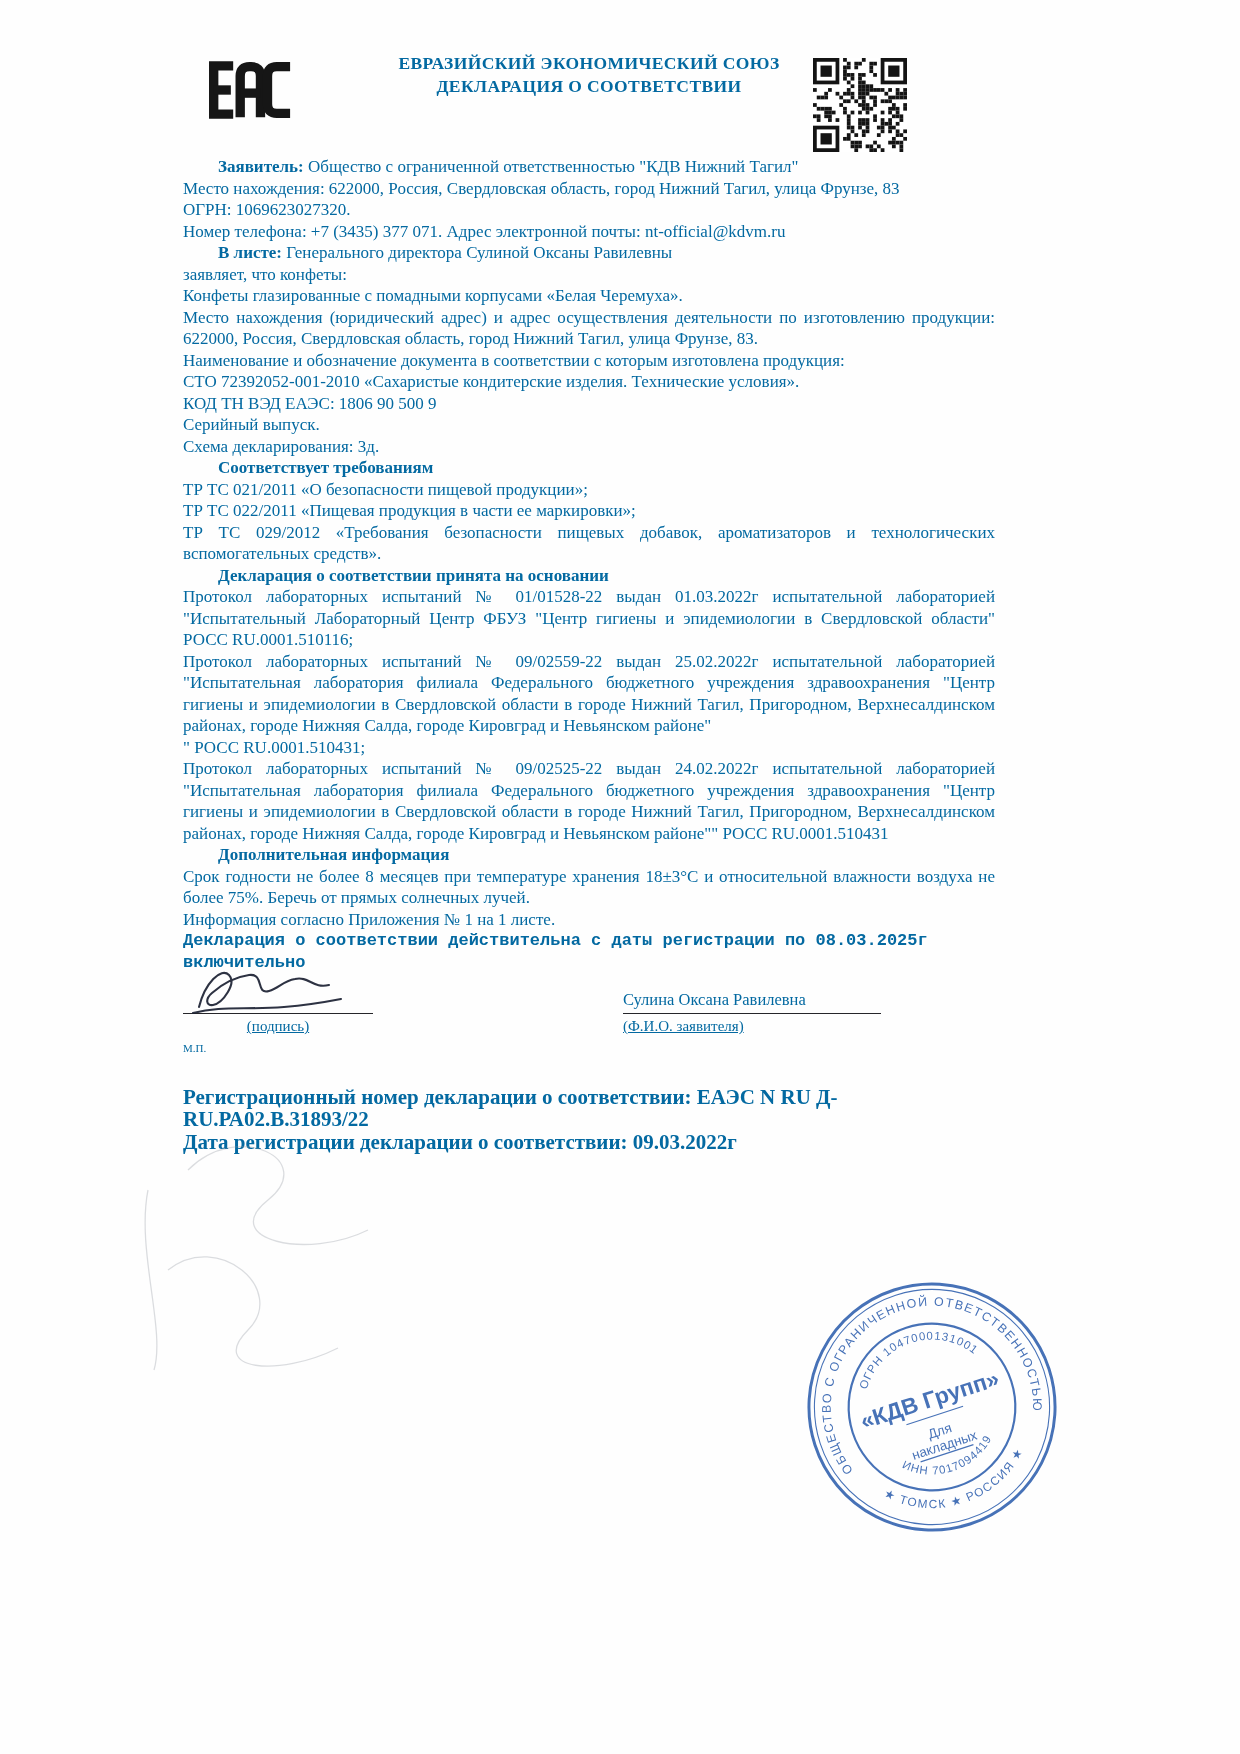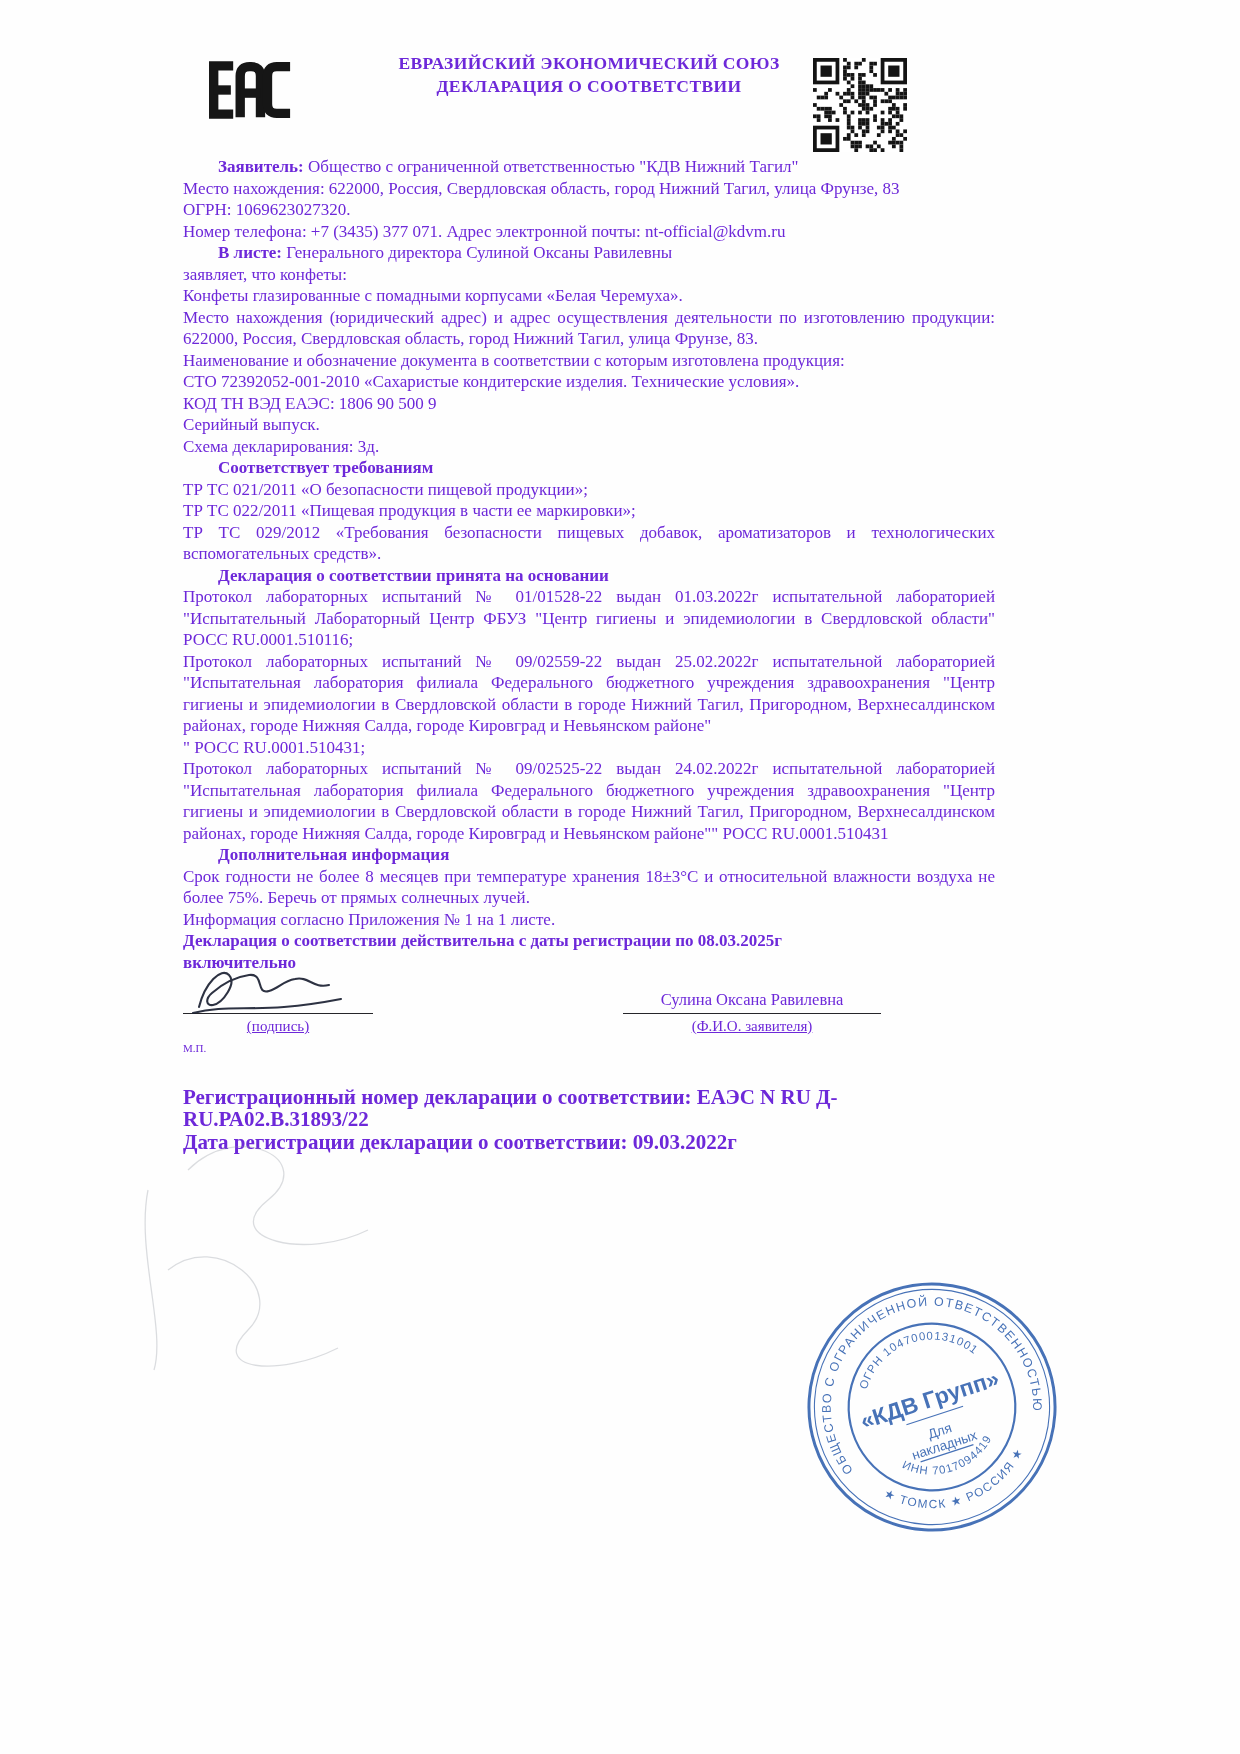--- a/index.html
+++ b/index.html
@@ -1,36 +1,36 @@
 <!DOCTYPE html>
 <html lang="ru"><head>
 <meta charset="utf-8">
 <style>
   html,body{margin:0;padding:0;background:#ffffff;}
   .page{position:relative;width:1240px;height:1754px;background:#fefefe;
-        font-family:"Liberation Serif", serif;color:#6d28d9;overflow:hidden;}
+        font-family:"Liberation Serif", serif;color:#0369a1;overflow:hidden;}
 
   
   .eac-logo{position:absolute;top:50px;left:202px;}
   .doc-titles{position:absolute;top:52px;left:183px;width:812px;text-align:center;
               font-weight:bold;font-size:17.5px;line-height:23px;letter-spacing:.4px;}
   .qr{position:absolute;top:58px;left:813px;width:94px;height:94px;}
 
   
   .body-text{position:absolute;top:156px;left:183px;width:812px;
              font-size:17px;line-height:21.5px;}
   .body-text p{margin:0;text-align:justify;}
   .b{font-weight:bold;margin-left:35px;}
   .u{}
-  .validity{margin-top:24px;font-weight:bold;text-align:left !important;}
+  .validity{margin-top:24px;font-weight:bold;text-align:left !important;font-family:Liberation Mono, monospace;}
 
   
   .sig-row{display:flex;margin-top:16px;}
   .sig-left{width:190px;position:relative;text-align:center;}
-  .sig-right{width:258px;margin-left:250px;text-align:center;}
+  .sig-right{width:258px;margin-left:250px;text-align:left;}
   .sig-spacer{height:24px;}
   .sig-name{height:24px;font-size:16.5px;}
   .sig-rule{border-bottom:1.6px solid #26262a;}
   .sig-caption{font-size:15px;padding-top:2px;text-decoration:underline;}
   .sig-ink{position:absolute;left:6px;top:-26px;pointer-events:none;}
   .mp{margin-top:4px;font-size:11px;text-align:right;}
 
   
   .reg{margin-top:28px;}
   .reg p{font-weight:bold;text-align:left;margin:2px 0;font-size:21px;}

